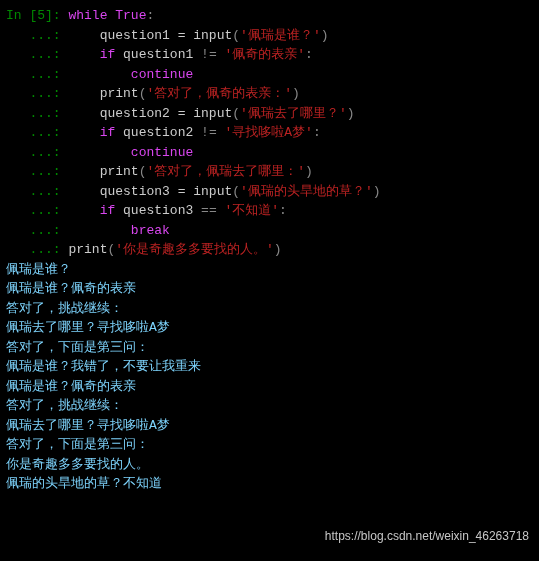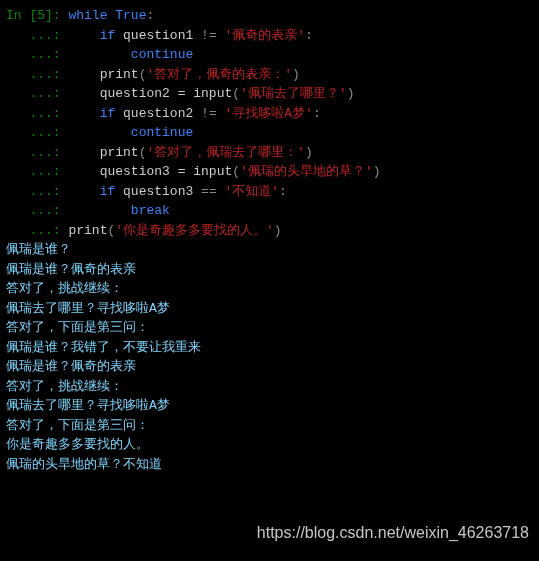--- a/index.html
+++ b/index.html
@@ -17,44 +17,45 @@
       height: 561px;
       overflow: hidden;
       position: relative;
     }
     .line {
       white-space: pre;
       color: #ccc;
     }
     .prompt { color: #008800; }
     .dots { color: #008800; }
-    .kw { color: #3b82f6; }
+    .kw { color: #d946ef; }
     .str { color: #bb2222; }
     .op { color: #888888; }
     .eq { color: #ccc; }
     .id { color: #cccccc; }
     .fn { color: #cccccc; }
     .out { color: #7dd3fc; }
     .watermark {
       position: absolute;
       right: 10px;
       bottom: 16px;
       color: #ddd;
       font-family: Arial, sans-serif;
-      font-size: 16px;
+      font-size: 12px;
       opacity: 0.9;
     }
   </style>
 </head>
 <body>
 
 <div>
 
 <div class="line"><span class="prompt">In [5]: </span><span class="kw">while</span> <span class="kw">True</span><span class="op">:</span></div>
 
+<div class="line"><span class="dots">   ...: </span>    <span class="id">question1</span><span class="eq"> = </span><span class="fn">input</span><span class="op">(</span><span class="str">'佩瑞是谁？'</span><span class="op">)</span></div>
 
 <div class="line"><span class="dots">   ...: </span>    <span class="kw">if</span> <span class="id">question1</span><span class="op"> != </span><span class="str">'佩奇的表亲'</span><span class="op">:</span></div>
 
 <div class="line"><span class="dots">   ...: </span>        <span class="kw">continue</span></div>
 
 <div class="line"><span class="dots">   ...: </span>    <span class="fn">print</span><span class="op">(</span><span class="str">'答对了，佩奇的表亲：'</span><span class="op">)</span></div>
 
 <div class="line"><span class="dots">   ...: </span>    <span class="id">question2</span><span class="eq"> = </span><span class="fn">input</span><span class="op">(</span><span class="str">'佩瑞去了哪里？'</span><span class="op">)</span></div>
 
 <div class="line"><span class="dots">   ...: </span>    <span class="kw">if</span> <span class="id">question2</span><span class="op"> != </span><span class="str">'寻找哆啦A梦'</span><span class="op">:</span></div>

